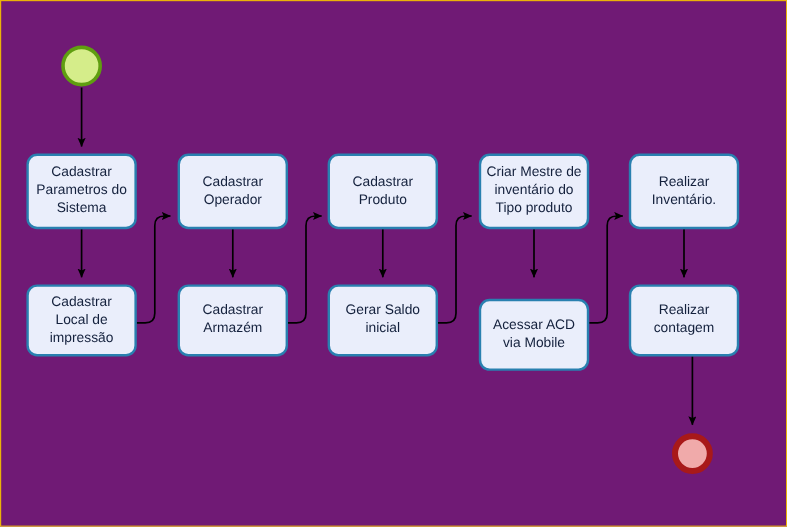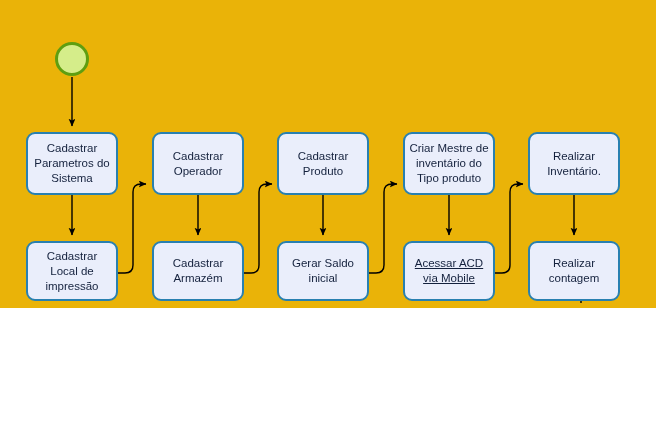--- a/index.html
+++ b/index.html
@@ -6,23 +6,23 @@
     margin: 0;
     padding: 0;
     background: #ffffff;
   }
   body {
     font-family: "Liberation Sans", sans-serif;
   }
   #canvas {
     position: relative;
     width: 656px;
-    height: 308px;
-    background: #eab308;
-    border: 5px solid #eab308;
+    height: 439px;
+    background: #701a75;
+    border: 1px solid #eab308;
     box-sizing: border-box;
     overflow: hidden;
   }
   #edge-layer {
     position: absolute;
     left: 0;
     top: 0;
     width: 656px;
     height: 439px;
     pointer-events: none;
@@ -125,21 +125,21 @@
   </div>
   <div class="node-task" style="left: 272px; top: 236px; width: 92px; height: 60px;">
     <span class="task-label">Gerar Saldo
 inicial</span>
   </div>
   <div class="node-task" style="left: 398px; top: 127px; width: 92px; height: 63px;">
     <span class="task-label">Criar Mestre de
 inventário  do
 Tipo produto</span>
   </div>
-  <div class="node-task" style="left: 398px; top: 236px; width: 92px; height: 60px; text-decoration: underline;">
+  <div class="node-task" style="left: 398px; top: 248px; width: 92px; height: 60px;">
     <span class="task-label">Acessar ACD
 via Mobile</span>
   </div>
   <div class="node-task" style="left: 523px; top: 127px; width: 92px; height: 63px;">
     <span class="task-label">Realizar
 Inventário.</span>
   </div>
   <div class="node-task" style="left: 523px; top: 236px; width: 92px; height: 60px;">
     <span class="task-label">Realizar
 contagem</span>

